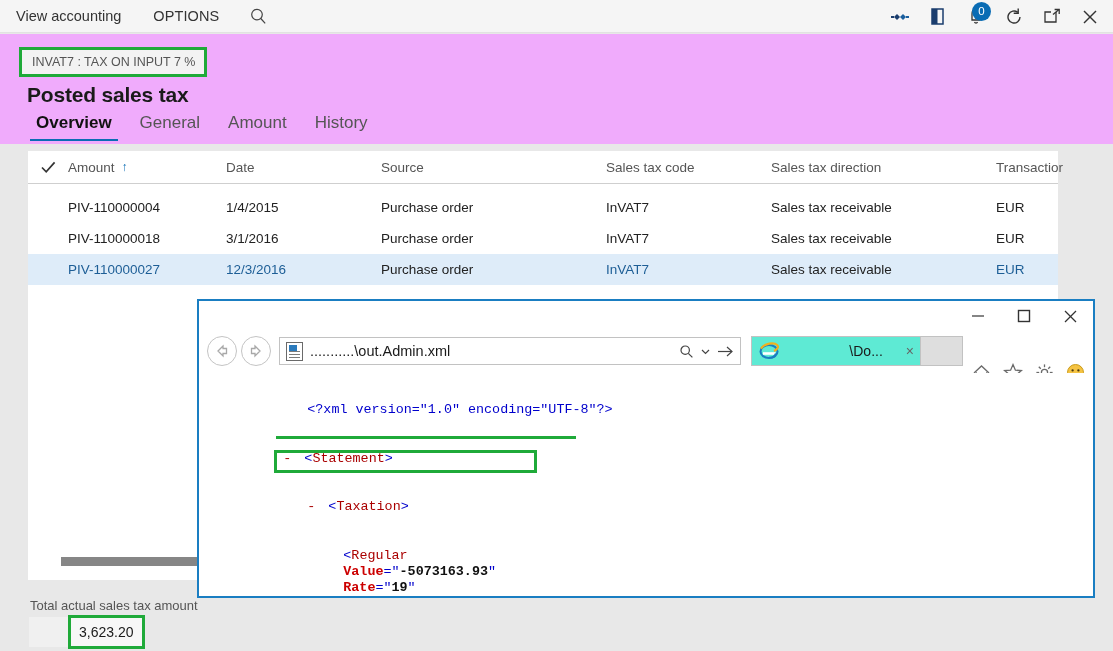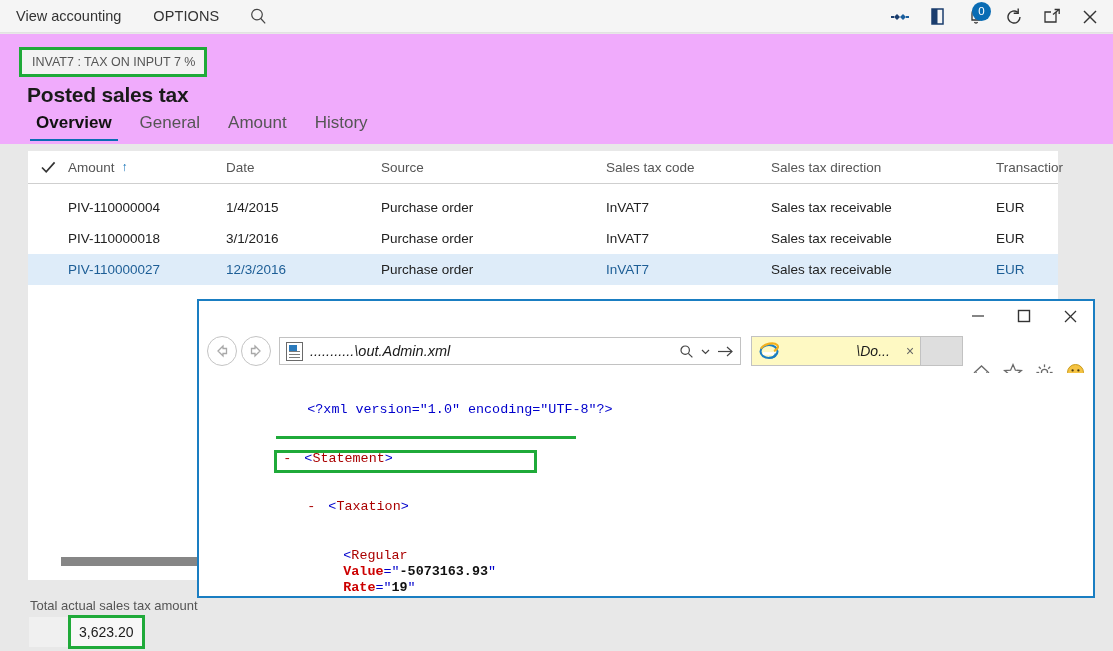--- a/index.html
+++ b/index.html
@@ -135,21 +135,21 @@
     border: 2px solid #1a7ec2;
   }
   .ie-titlebar { position: relative; height: 30px; background: #fff; }
   .win-ctrls { position: absolute; right: 0; top: 0; display: flex; }
   .win-btn {
     width: 46px; height: 30px; display: flex; align-items: center; justify-content: center;
     color: #333;
   }
   .ie-navrow {
     position: relative; height: 40px; display: flex; align-items: center;
-    padding-left: 8px; gap: 4px; font-style: italic;
+    padding-left: 8px; gap: 4px;
   }
   .navcircle {
     width: 30px; height: 30px; border-radius: 50%; border: 1px solid #c4c4c4;
     display: flex; align-items: center; justify-content: center; color: #9a9a9a;
     font-size: 17px; flex: 0 0 30px;
   }
   .addressbar {
     flex: 0 0 462px; height: 28px; border: 1px solid #c2c2c2; background: #fff;
     display: flex; align-items: center; padding: 0 6px; margin-left: 4px;
     position: relative;
@@ -163,22 +163,22 @@
     background: #2b7bbd; display: block;
   }
   .addr-icon b {
     position: absolute; left: 2px; bottom: 2px; right: 2px; height: 1px;
     background: #7a7a7a; box-shadow: 0 -3px 0 #7a7a7a, 0 -6px 0 #7a7a7a;
   }
   .addr-text { font-size: 14.5px; color: #1a1a1a; flex: 1; white-space: nowrap; overflow: hidden; }
   .addr-tools { display: flex; align-items: center; gap: 7px; color: #4a4a4a; }
   .tabstrip { display: flex; align-items: stretch; height: 30px; margin-left: 6px; }
   .ie-tab {
-    width: 170px; border: 1px solid #c2c2c2; background: #fef9c3;
-    display: flex; align-items: center; padding: 11px 6px; gap: 12px;
+    width: 170px; border: 1px solid #c2c2c2; background: #5eead4;
+    display: flex; align-items: center; padding: 11px 6px; gap: 19px;
     position: relative;
   }
   .ie-logo { width: 22px; height: 22px; flex: 0 0 22px; position: relative; }
   .ie-tab-title {
     flex: 1; text-align: right; font-size: 14px; color: #1a1a1a; white-space: nowrap;
     overflow: hidden; padding-right: 4px;
   }
   .ie-tab-close { color: #666; font-size: 14px; }
   .ie-newtab { width: 42px; border: 1px solid #c2c2c2; border-left: none; background: #dedede; }
   .ie-cmdicons {

